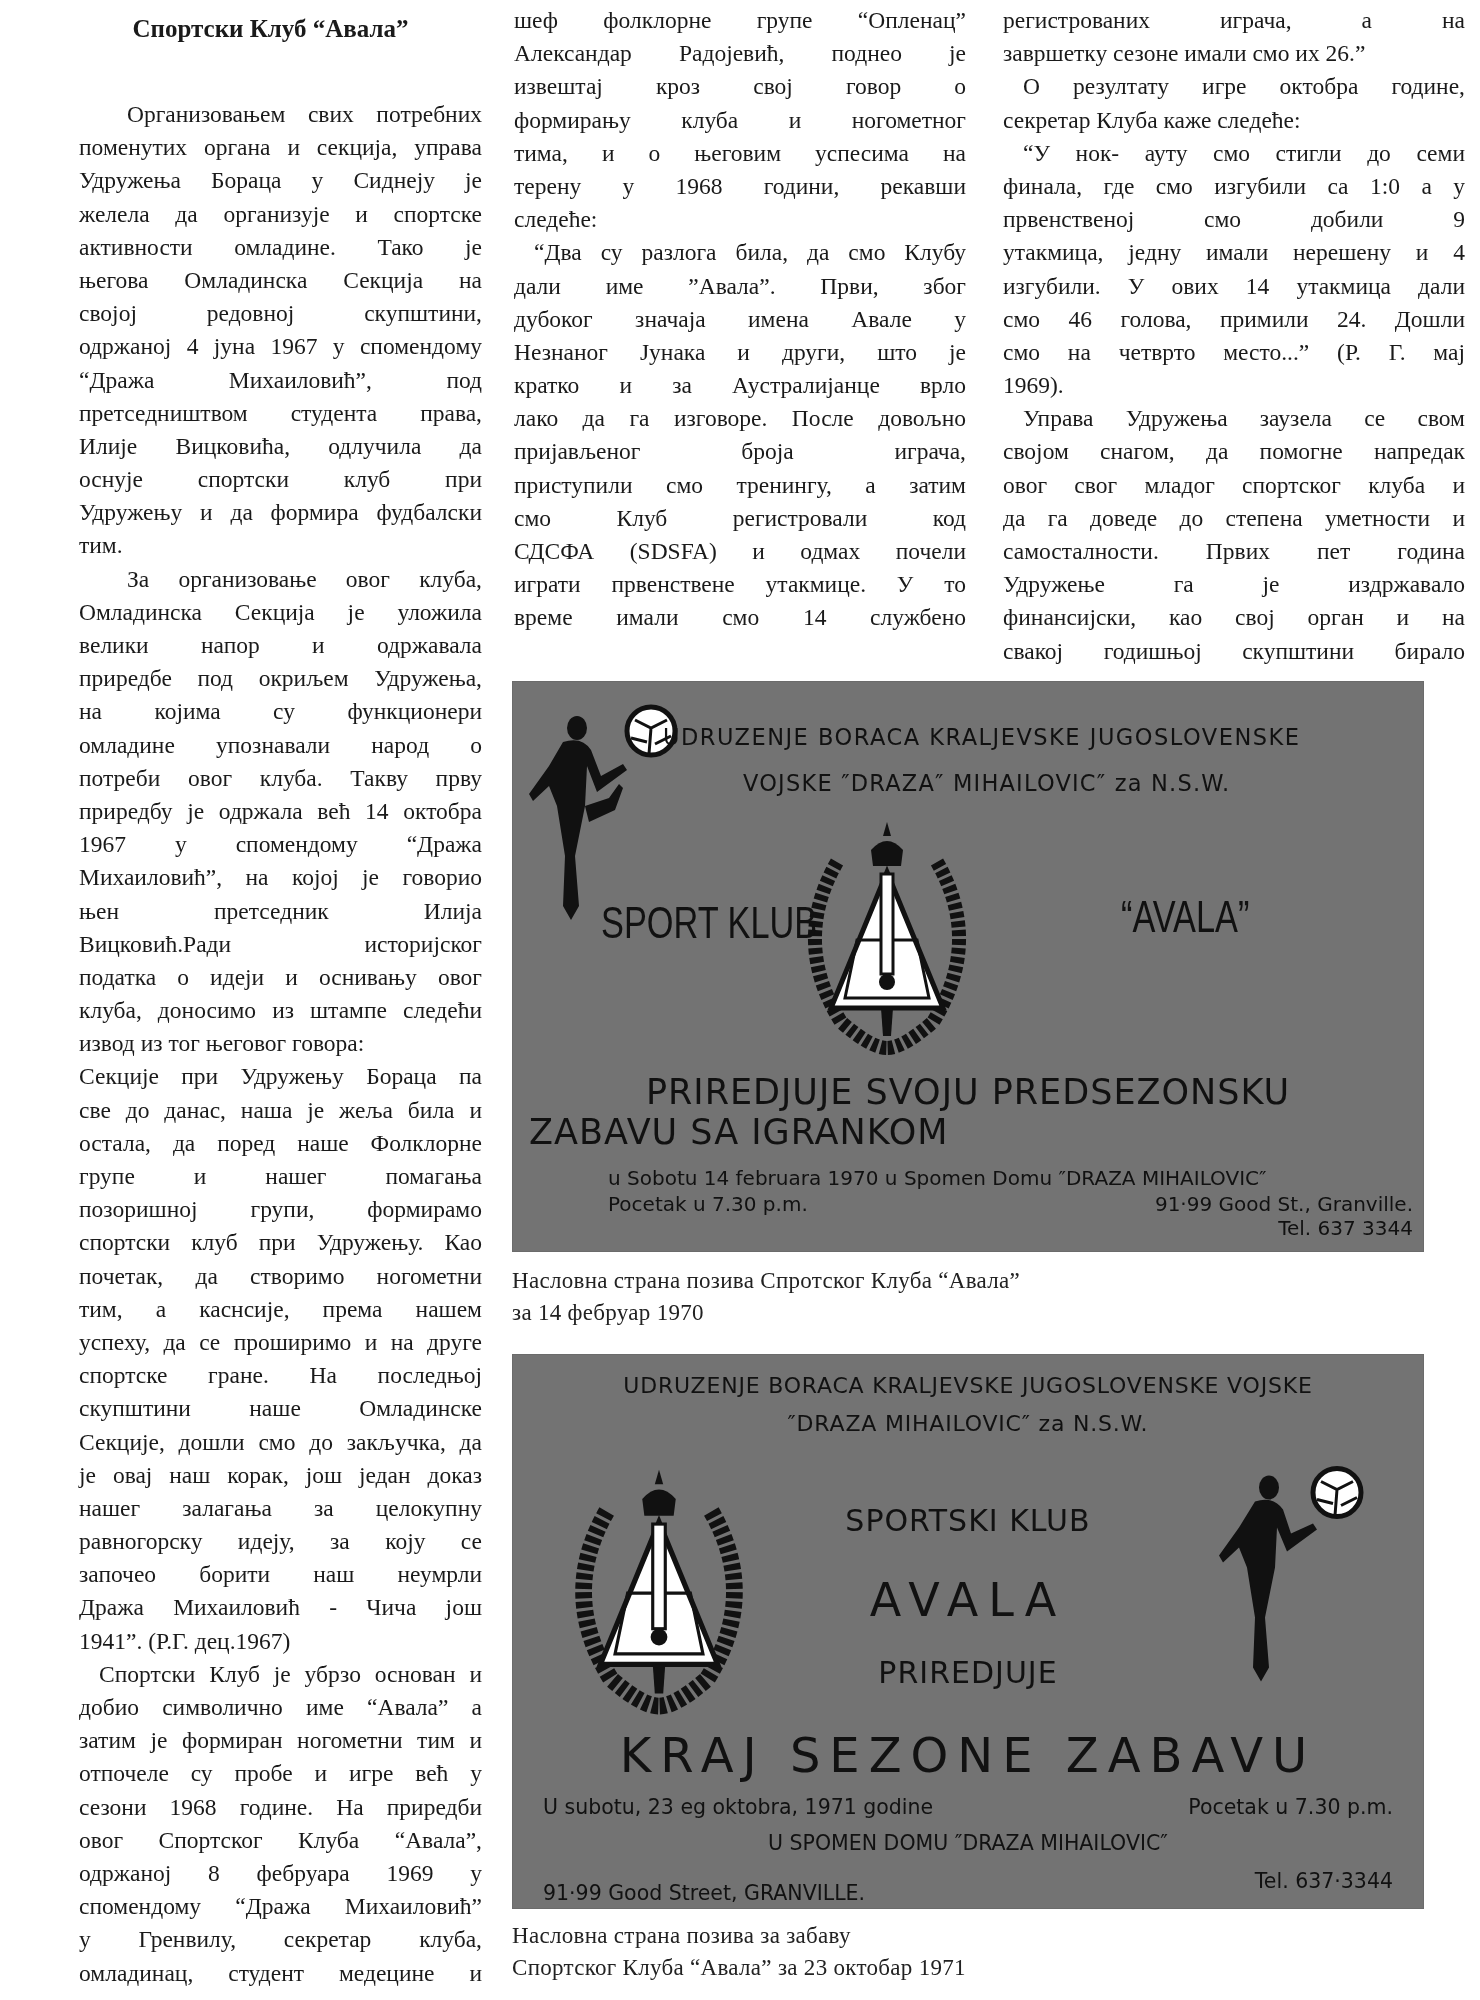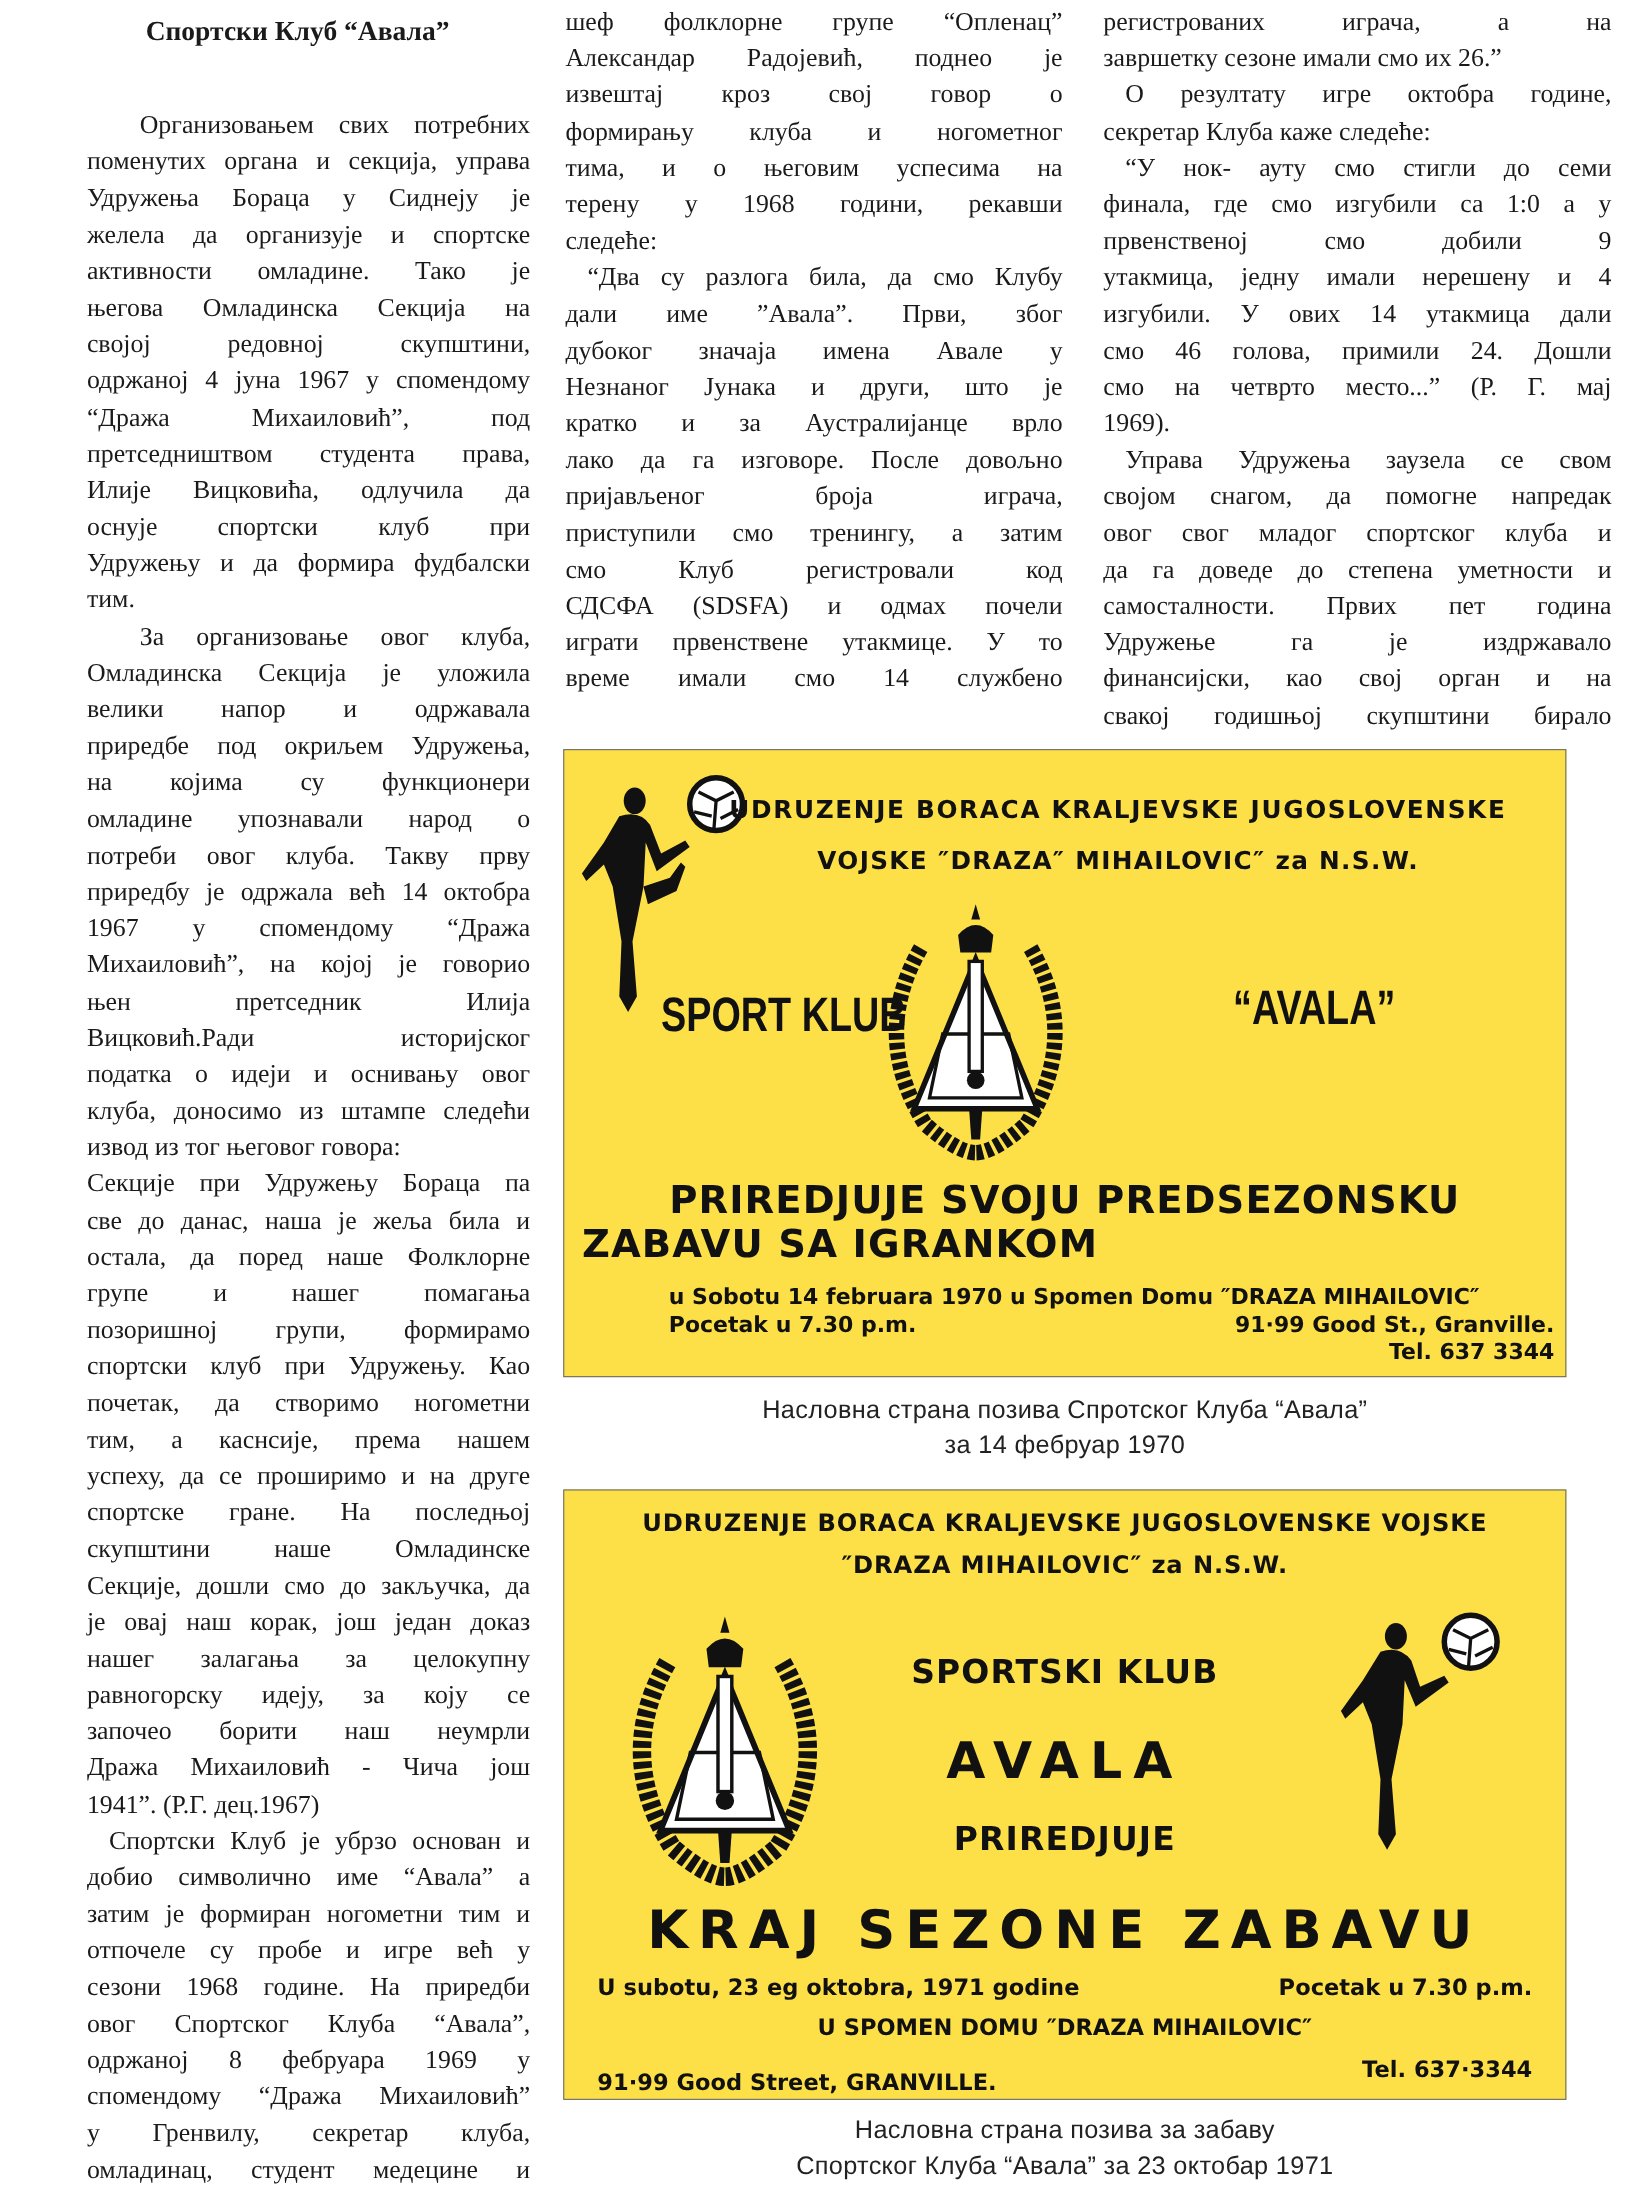--- a/index.html
+++ b/index.html
@@ -11,26 +11,26 @@
     .col .ln.last { text-align-last: left; }
     .col .ln.ind { padding-left: 48px; }
     .col .ln.ind2 { padding-left: 20px; }
 
     #col1 { left: 79px; top: 12px; width: 403px; }
     #col2 { left: 514px; top: 4px; width: 452px; }
     #col3 { left: 1003px; top: 4px; width: 462px; }
 
     .title { font-weight: bold; font-size: 25px; text-align: center; display: block; height: 33px; margin-bottom: 53px; padding-right: 20px; }
 
-    .flyer { position: absolute; border: 1.5px solid #6b6b6b; background: #fde047; font-family: "DejaVu Sans", sans-serif; font-weight: bold; color: #111; }
+    .flyer { position: absolute; border: 1.5px solid #6b6b6b; background: #737373; font-family: "DejaVu Sans", sans-serif; font-weight: normal; color: #111; }
     #flyer1 { left: 512px; top: 681px; width: 912px; height: 571px; }
     #flyer2 { left: 512px; top: 1354px; width: 912px; height: 555px; }
     .ft { position: absolute; white-space: nowrap; }
 
-    .caption { position: absolute; font-family: Liberation Sans, sans-serif; font-size: 23px; line-height: 32px; text-align: center; color: #222; width: 912px; left: 512px; letter-spacing: 0.3px; }
+    .caption { position: absolute; font-family: Liberation Serif, serif; font-size: 23px; line-height: 32px; color: #222; width: 912px; left: 512px; letter-spacing: 0.3px; }
     .caption span { display: block; }
 
     svg { overflow: visible; }
   </style>
 </head>
 <body>
 
 <div id="col1" class="col">
   <span class="title">Спортски Клуб “Авала”</span>
   <div>

